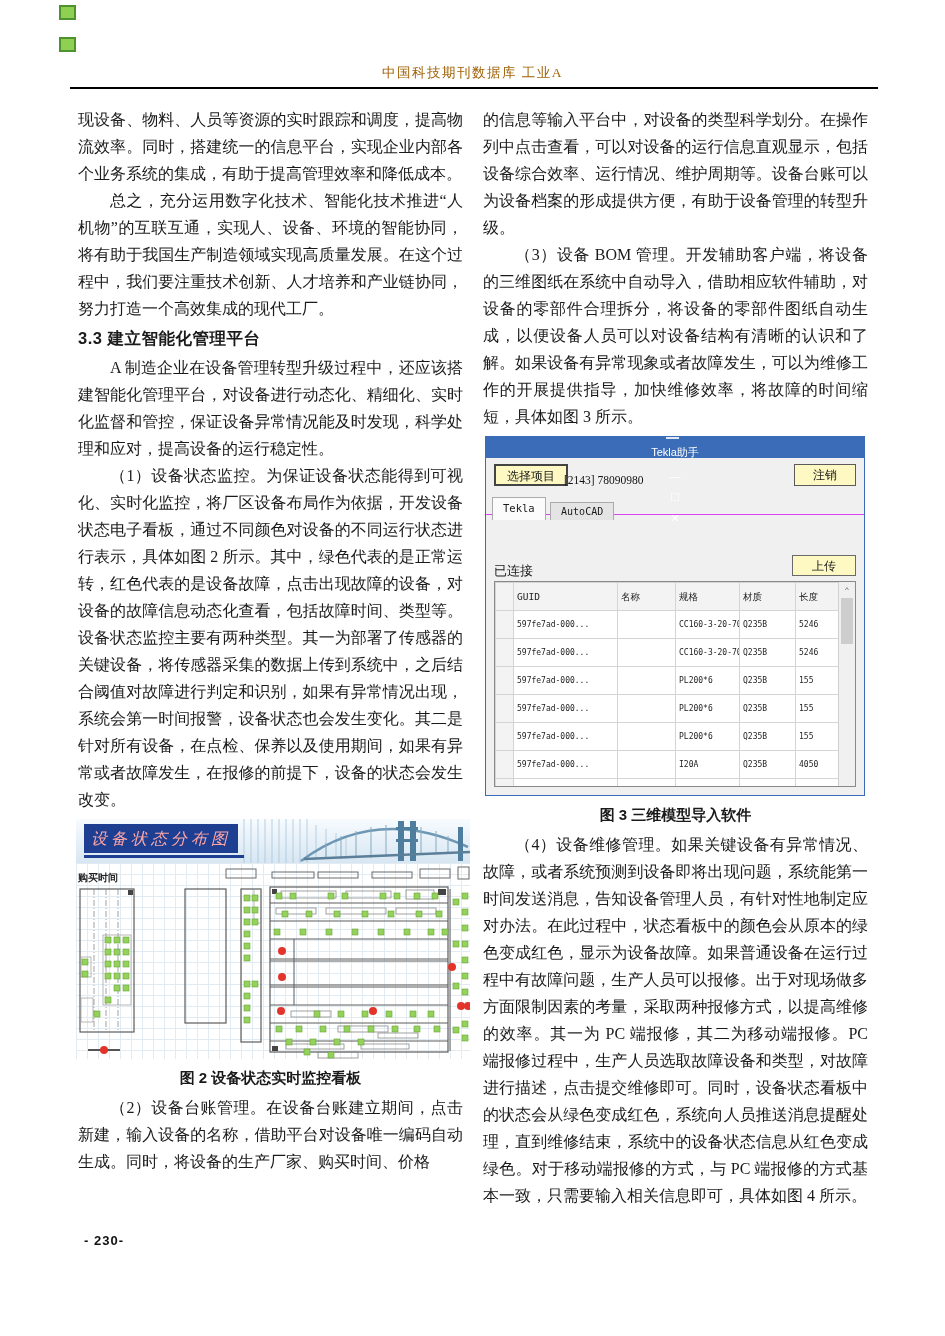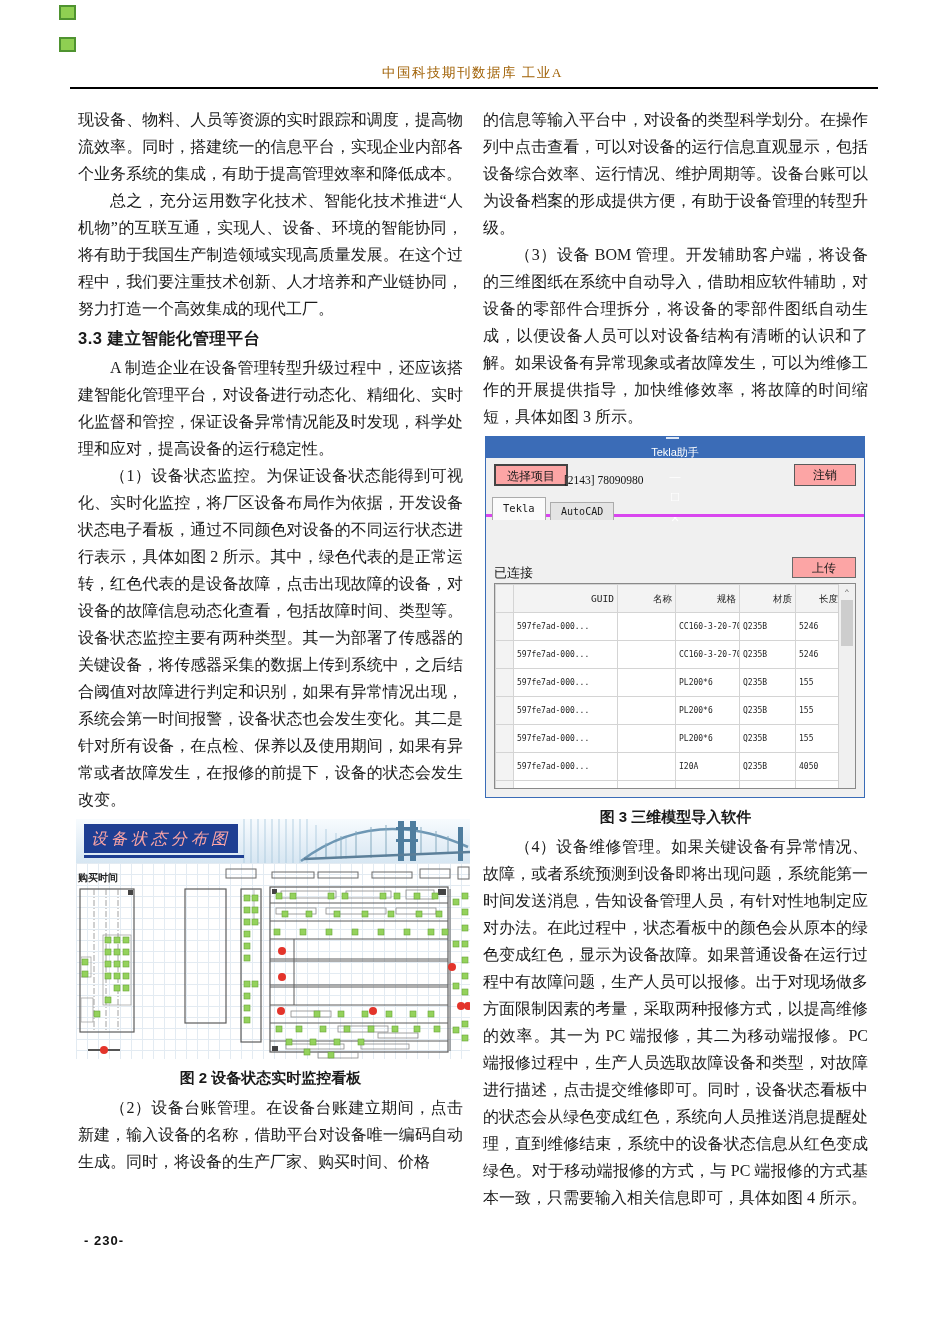--- a/index.html
+++ b/index.html
@@ -35,38 +35,38 @@
               font-size:10px;font-weight:bold;color:#222;}
   
   .tekla{width:380px;margin:6px 0 0 2px;background:#f0f0f0;border:1px solid #3a6cb7;box-sizing:border-box;
          font-family:"Liberation Sans","DejaVu Sans",sans-serif;}
   .t-titlebar{height:21px;background:#3b6cb7;display:flex;align-items:center;padding:0 6px;color:#fff;flex-direction:column;}
   .t-appicon{width:11px;height:11px;margin-right:5px;background:
      linear-gradient(135deg,#e4412f 0 50%,#2f6fd0 50% 100%);border:1px solid #dfe8f5;}
   .t-title{font-size:11px;flex:1;}
   .t-ctrl{width:26px;text-align:center;font-size:11px;color:#fff;line-height:21px;}
   .t-toolbar{position:relative;height:34px;}
-  .t-btn{position:absolute;top:6px;height:22px;background:#fca5a5;border:1px solid #5a5a5a;
+  .t-btn{position:absolute;top:6px;height:22px;background:#fef9c3;border:1px solid #5a5a5a;
          font-size:12px;text-align:center;line-height:20px;box-sizing:border-box;}
   #btn-select{left:8px;width:74px;border:2px solid #444;}
   #btn-logout{right:8px;width:62px;}
   .t-projid{position:absolute;left:78px;top:9px;font-family:Liberation Serif, serif;font-size:11.5px;color:#111;}
-  .t-tabs{height:22px;padding-left:6px;border-bottom:3px solid #d946ef;position:relative;}
+  .t-tabs{height:22px;padding-left:6px;border-bottom:1px solid #d946ef;position:relative;}
   .t-tab{display:inline-block;height:21px;padding:0 10px;font-family:"DejaVu Sans Mono",monospace;
          font-size:10.5px;line-height:21px;border:1px solid #ababab;border-bottom:none;box-sizing:border-box;}
   .t-tab.active{background:#fbfbfb;position:relative;top:1px;height:23px;}
   .t-tab.inactive{background:#e4e4e4;height:18px;line-height:18px;position:relative;top:4px;font-size:10px;}
   .t-statusrow{position:relative;height:28px;margin-top:36px;}
   .t-status{position:absolute;left:8px;top:6px;font-size:13px;}
   #btn-upload{right:8px;width:64px;top:4px;height:21px;border:1px solid #6a6a6a;}
   .t-tablewrap{position:relative;margin:2px 8px 8px 8px;border:1px solid #898989;background:#fff;height:204px;overflow:hidden;}
   table.bom{border-collapse:collapse;table-layout:fixed;width:346px;}
   table.bom td,table.bom th{border:1px solid #d4d4d4;height:14px;padding:0 3px;overflow:hidden;white-space:nowrap;
         font-family:"DejaVu Sans Mono",monospace;font-size:8px;color:#222;text-align:left;font-weight:normal;}
-  table.bom thead th{background:#f3f3f3;height:16px;font-size:9.5px;text-align:right;}
+  table.bom thead th{background:#f3f3f3;height:16px;font-size:9.5px;}
   table.bom td.rowhdr,table.bom th.rowhdr{background:#f3f3f3;}
   .t-scroll{position:absolute;top:0;right:0;bottom:0;width:16px;background:#f0f0f0;border-left:1px solid #d0d0d0;}
   .t-scroll .arrow{height:15px;text-align:center;font-size:8px;color:#555;line-height:15px;background:#f0f0f0;}
   .t-scroll .thumb{margin:1px 2px;height:46px;background:#cdcdcd;}
   
   .footer{position:absolute;left:84px;top:1233px;font-family:"Liberation Sans",sans-serif;
           font-weight:bold;font-size:13px;letter-spacing:1px;color:#111;}
 </style>
 </head>
 <body>

